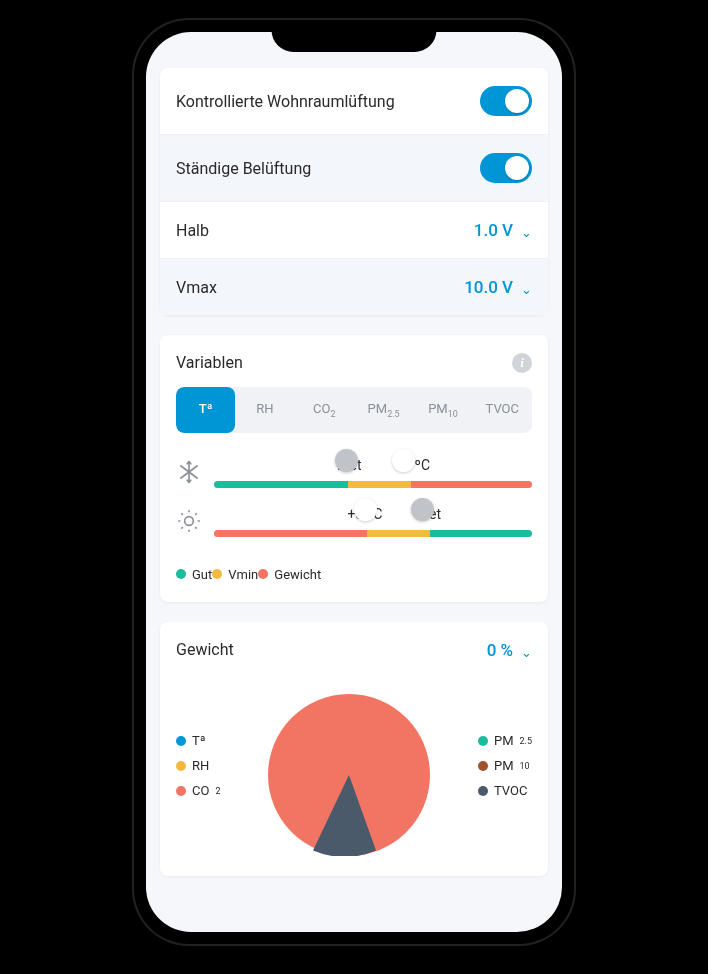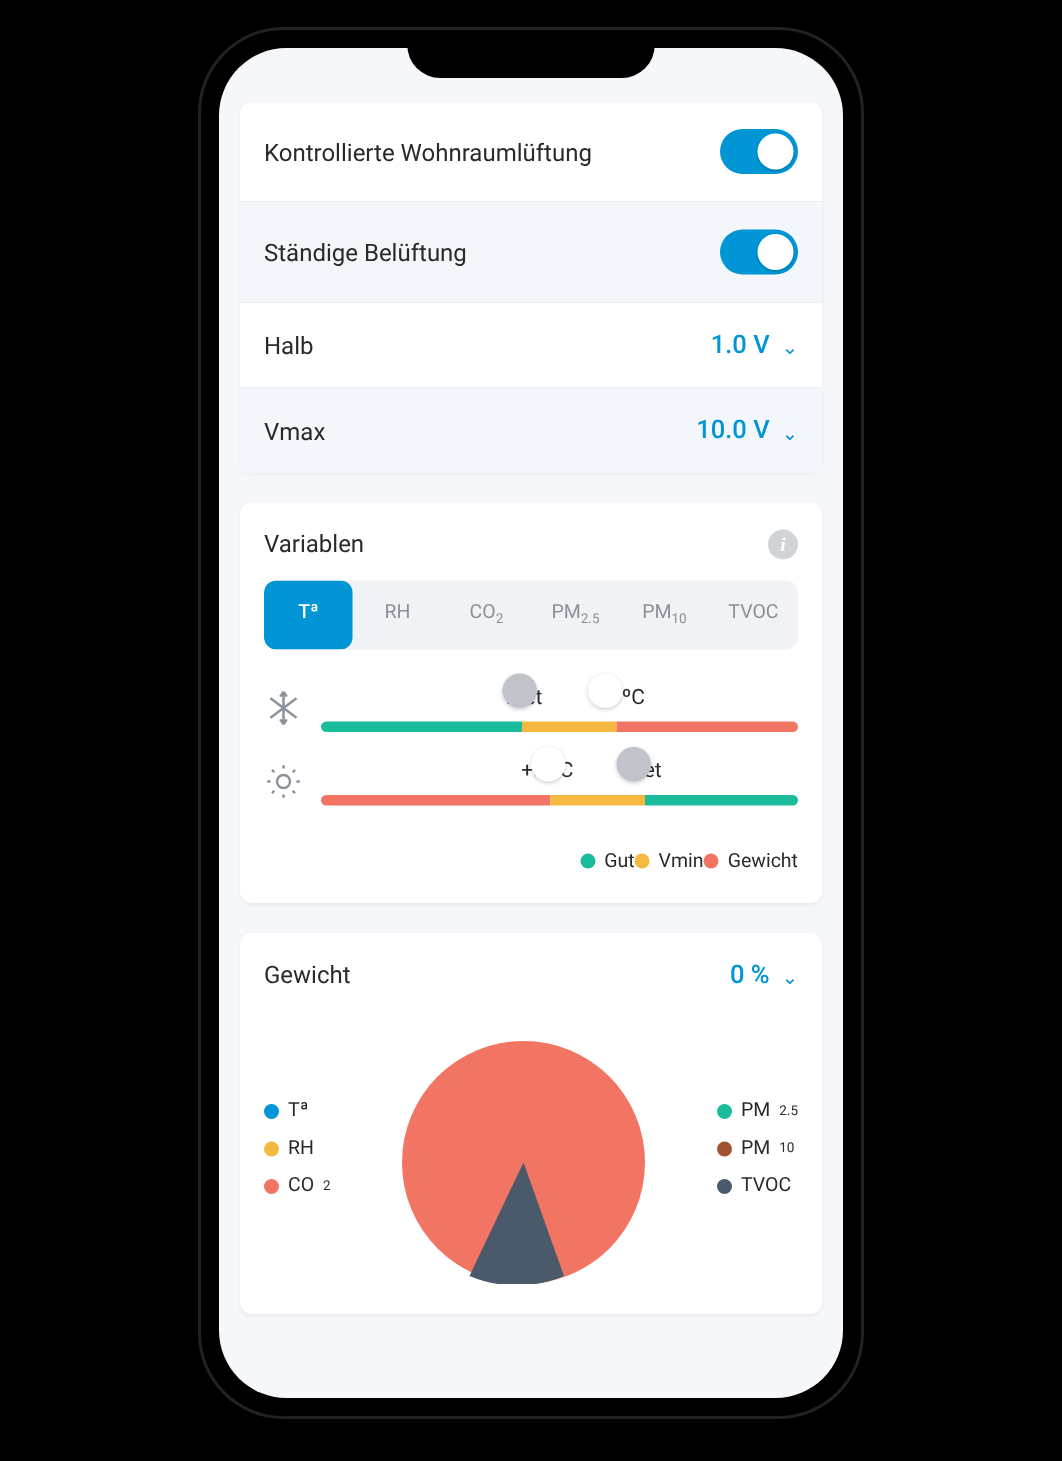--- a/index.html
+++ b/index.html
@@ -182,21 +182,21 @@
       width: 23px;
       height: 23px;
       border-radius: 50%;
       box-shadow: 0 1px 3px rgba(0,0,0,0.2);
       cursor: grab;
     }
     .handle.gray { background: #c0c4c8; }
     .handle.white { background: #fff; }
     .legend {
       display: flex;
-      justify-content: flex-end;
+      justify-content: flex-start;
       padding: 12px 16px 20px 16px;
     }
     .legend-item {
       display: flex;
       align-items: center;
       gap: 6px;
       font-size: 13px;
       color: #2a2a2a;
     }
     .dot {

